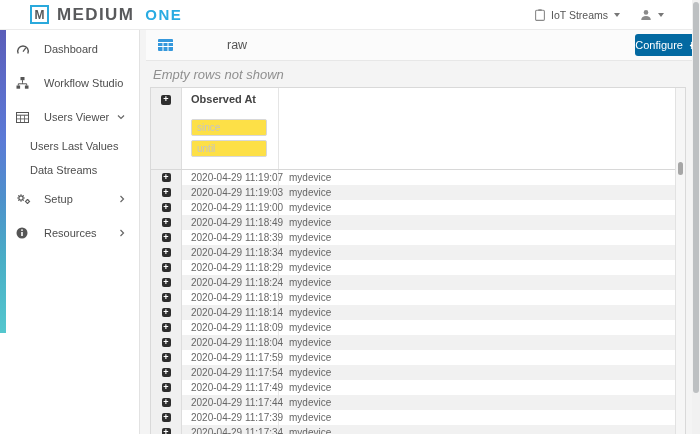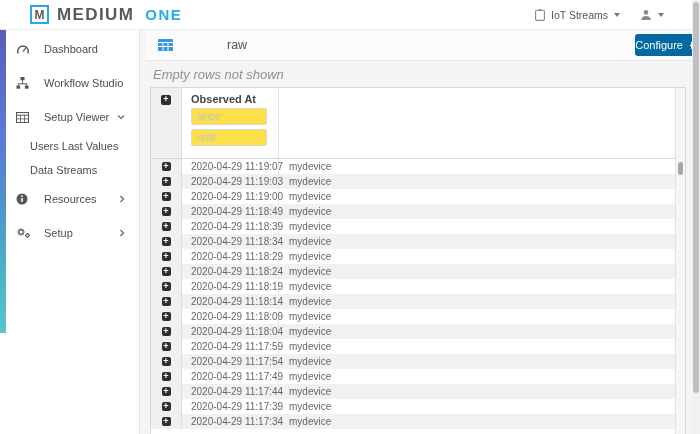--- a/index.html
+++ b/index.html
@@ -73,21 +73,21 @@
     position:absolute; top:74px; right:2px; width:5px; height:13px;
     background:#a6a6a6; border-radius:2.5px;
   }
   .thead { display:flex; border-bottom:1px solid #d8d8d8; margin-right:10px; }
   .th-plus {
     width:31px; background:#f0f0f0; border-right:1px solid #ddd;
     display:flex; justify-content:center; padding-top:7px;
   }
   .th-obs { width:97px; border-right:1px solid #e5e5e5; padding:5px 0 8px 9px; }
   .th-login { flex:1; padding:5px 10px 8px 10px; }
-  .th-label { font-size:11px; font-weight:bold; color:#434343; margin-bottom:3px; }
+  .th-label { font-size:11px; font-weight:bold; color:#434343; margin-bottom:14px; }
   .filter-input {
     display:block; width:76px; height:17px; border:1px solid #d8d8d8; border-radius:2px;
     font-size:10px; padding:0 5px; color:#555; background:#fde047; margin-bottom:4px;
     font-family:"Liberation Sans", sans-serif;
   }
   .filter-input::placeholder { color:#c4c4c4; }
   .filter-wide { width:100%; height:19px; margin-bottom:0; }
 
   .rows { margin-right:10px; }
   .row { display:flex; height:15px; }
@@ -170,60 +170,60 @@
     <div class="nav-item">
       <span class="nav-icon">
         <svg width="13" height="11" viewBox="0 0 13 11">
             <rect x="0.5" y="0.5" width="12" height="10" fill="none" stroke="#555" stroke-width="1"></rect>
             <line x1="0.5" y1="3.2" x2="12.5" y2="3.2" stroke="#555" stroke-width="1"></line>
             <line x1="0.5" y1="6.9" x2="12.5" y2="6.9" stroke="#555" stroke-width="0.8"></line>
             <line x1="4.5" y1="3.2" x2="4.5" y2="10.5" stroke="#555" stroke-width="0.8"></line>
             <line x1="8.5" y1="3.2" x2="8.5" y2="10.5" stroke="#555" stroke-width="0.8"></line>
           </svg>
       </span>
-      <span>Setup Viewer</span>
+      <span>Users Viewer</span>
       <span class="chev">
         <svg width="8" height="6" viewBox="0 0 8 6">
             <polyline points="1,1.5 4,4.5 7,1.5" fill="none" stroke="#666" stroke-width="1.2"></polyline>
           </svg>
       </span>
     </div>
     <div class="nav-sub">
       <span>Users Last Values</span>
     </div>
     <div class="nav-sub">
       <span>Data Streams</span>
-    </div>
-    <div class="nav-item">
-      <span class="nav-icon">
-        <svg width="12" height="12" viewBox="0 0 12 12">
-            <circle cx="6" cy="6" r="5.5" fill="#555"></circle>
-            <rect x="5.2" y="5" width="1.6" height="4" fill="#fff"></rect>
-            <circle cx="6" cy="3.1" r="0.95" fill="#fff"></circle>
-          </svg>
-      </span>
-      <span>Resources</span>
-      <span class="chev">
-        <svg width="6" height="8" viewBox="0 0 6 8">
-            <polyline points="1.5,1 4.5,4 1.5,7" fill="none" stroke="#666" stroke-width="1.2"></polyline>
-          </svg>
-      </span>
     </div>
     <div class="nav-item">
       <span class="nav-icon">
         <svg width="15" height="12" viewBox="0 0 15 12">
             <g stroke="#555" stroke-width="1.1" fill="none">
               <circle cx="5" cy="5" r="2.1"></circle>
               <path d="M5 1.2v1.4M5 7.4v1.4M1.2 5h1.4M7.4 5h1.4M2.3 2.3l1 1M6.7 6.7l1 1M7.7 2.3l-1 1M3.3 6.7l-1 1"></path>
               <circle cx="11.5" cy="8.5" r="1.6"></circle>
               <path d="M11.5 5.9v1M11.5 10.1v1M8.9 8.5h1M13.1 8.5h1"></path>
             </g>
           </svg>
       </span>
       <span>Setup</span>
+      <span class="chev">
+        <svg width="6" height="8" viewBox="0 0 6 8">
+            <polyline points="1.5,1 4.5,4 1.5,7" fill="none" stroke="#666" stroke-width="1.2"></polyline>
+          </svg>
+      </span>
+    </div>
+    <div class="nav-item">
+      <span class="nav-icon">
+        <svg width="12" height="12" viewBox="0 0 12 12">
+            <circle cx="6" cy="6" r="5.5" fill="#555"></circle>
+            <rect x="5.2" y="5" width="1.6" height="4" fill="#fff"></rect>
+            <circle cx="6" cy="3.1" r="0.95" fill="#fff"></circle>
+          </svg>
+      </span>
+      <span>Resources</span>
       <span class="chev">
         <svg width="6" height="8" viewBox="0 0 6 8">
             <polyline points="1.5,1 4.5,4 1.5,7" fill="none" stroke="#666" stroke-width="1.2"></polyline>
           </svg>
       </span>
     </div>
   </nav>
 </aside>
 
 <main class="main">

